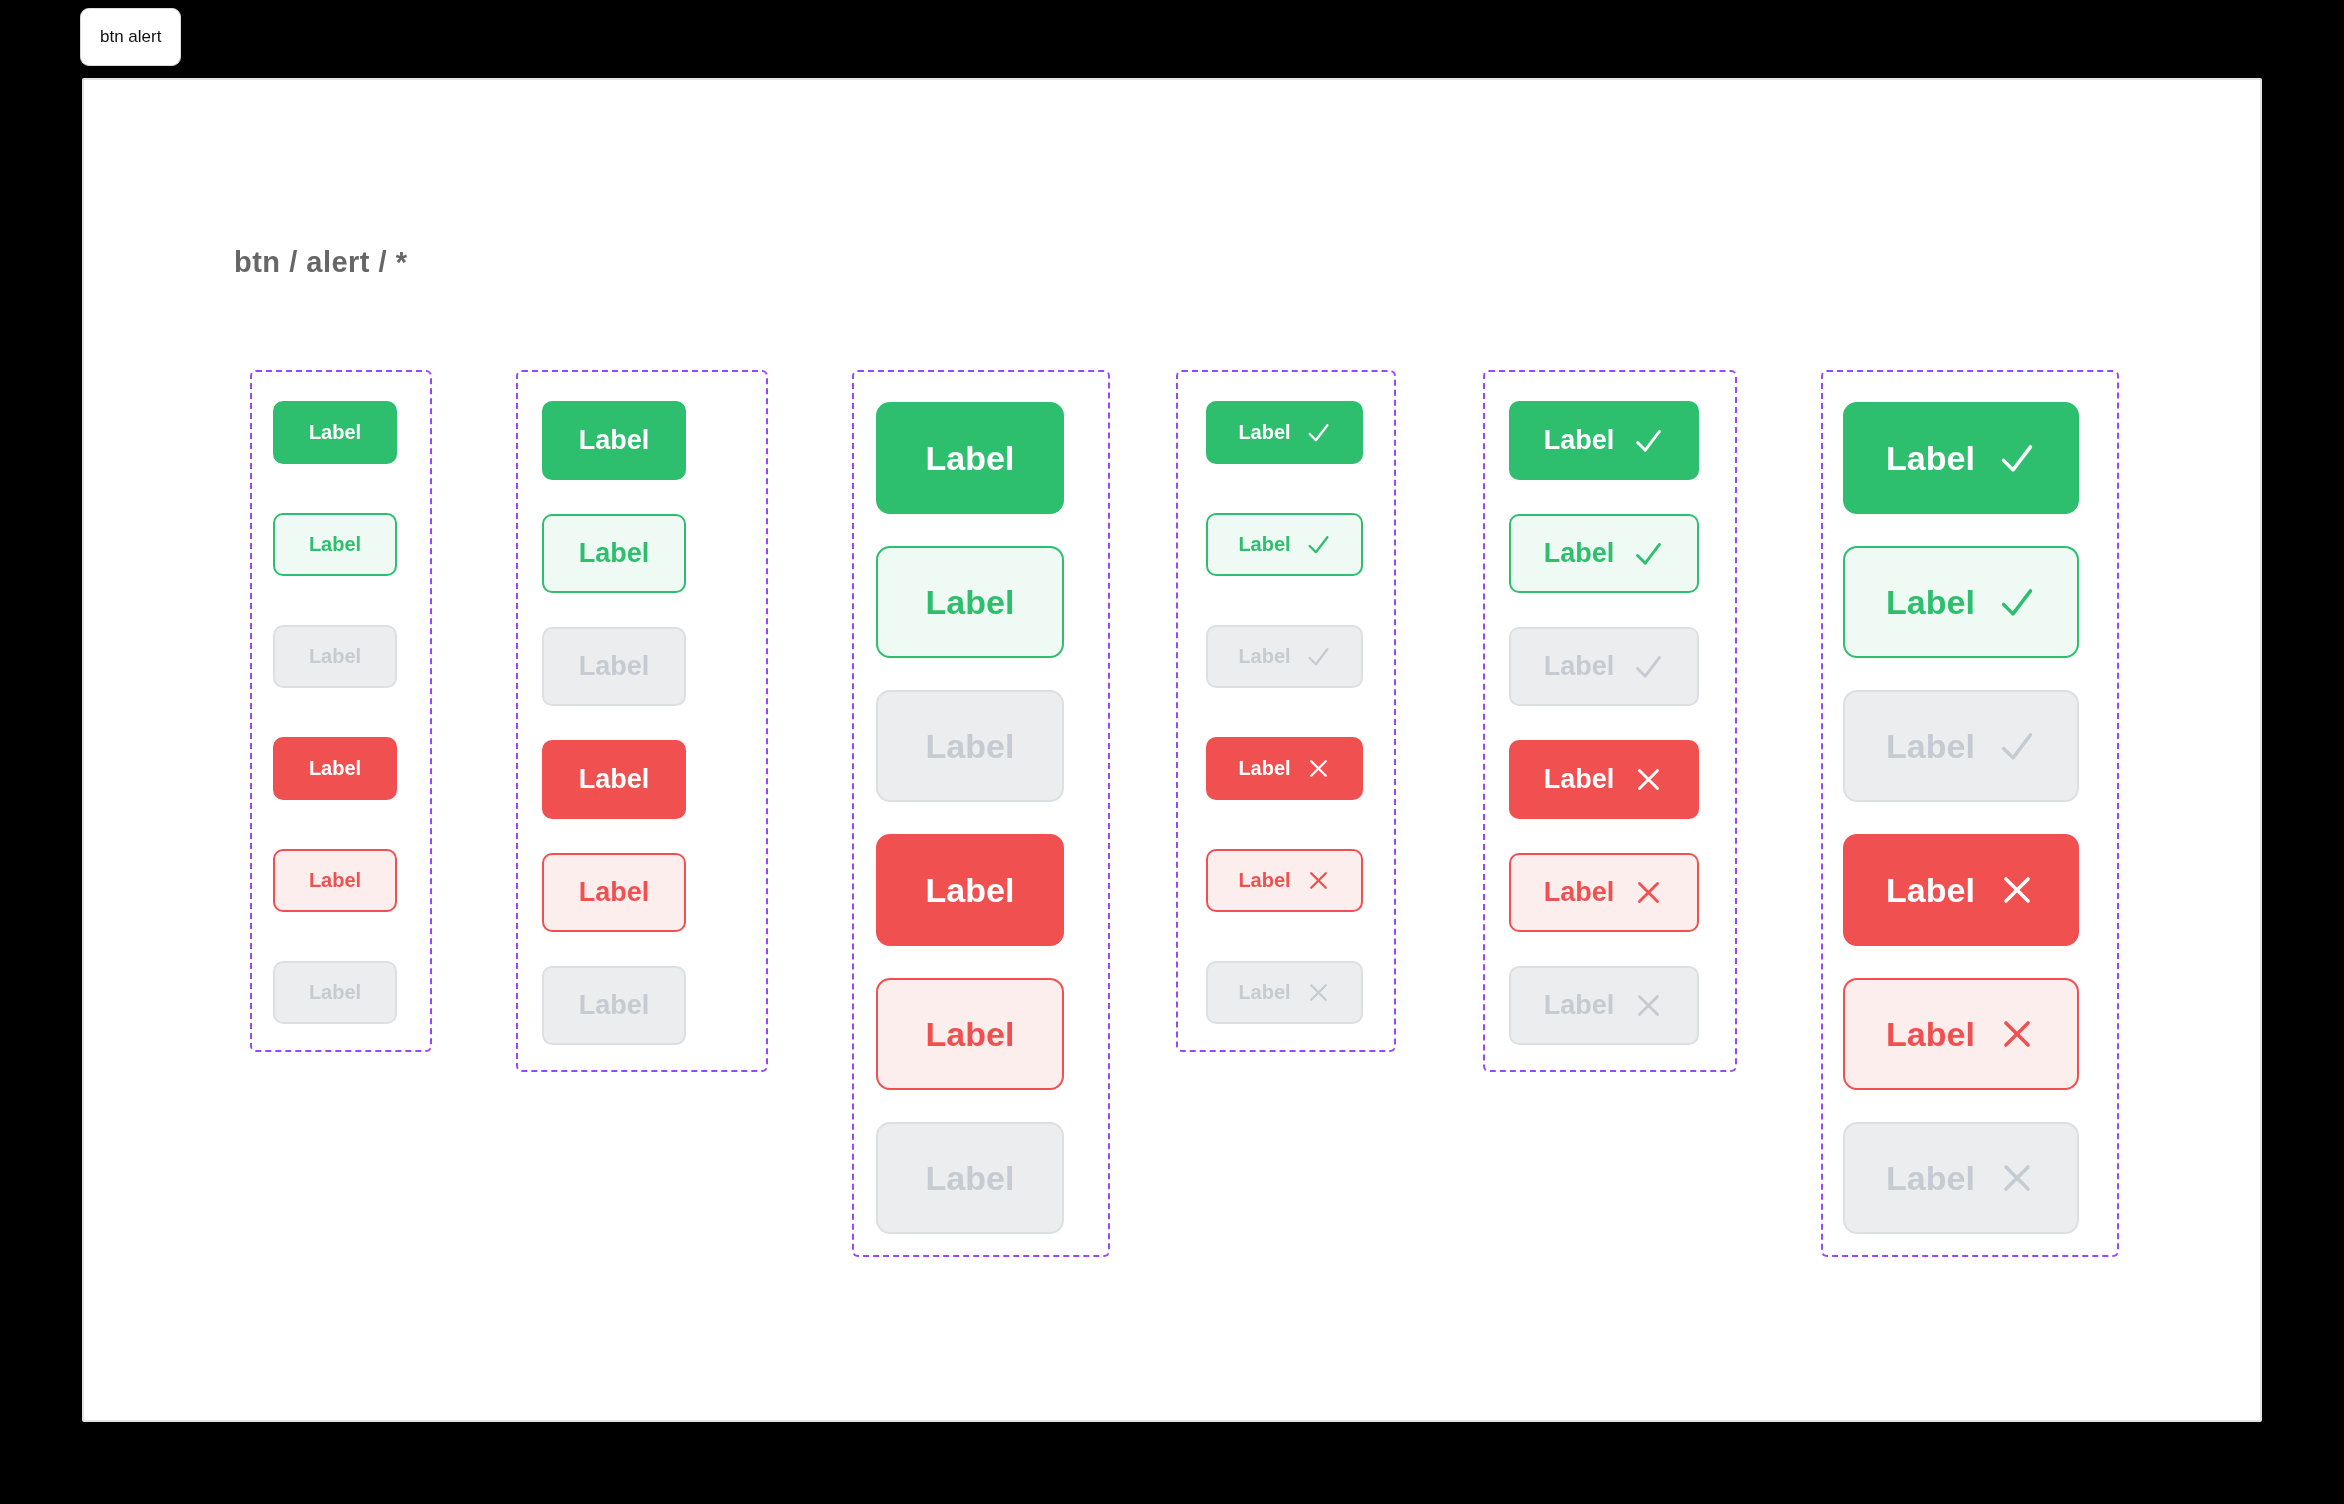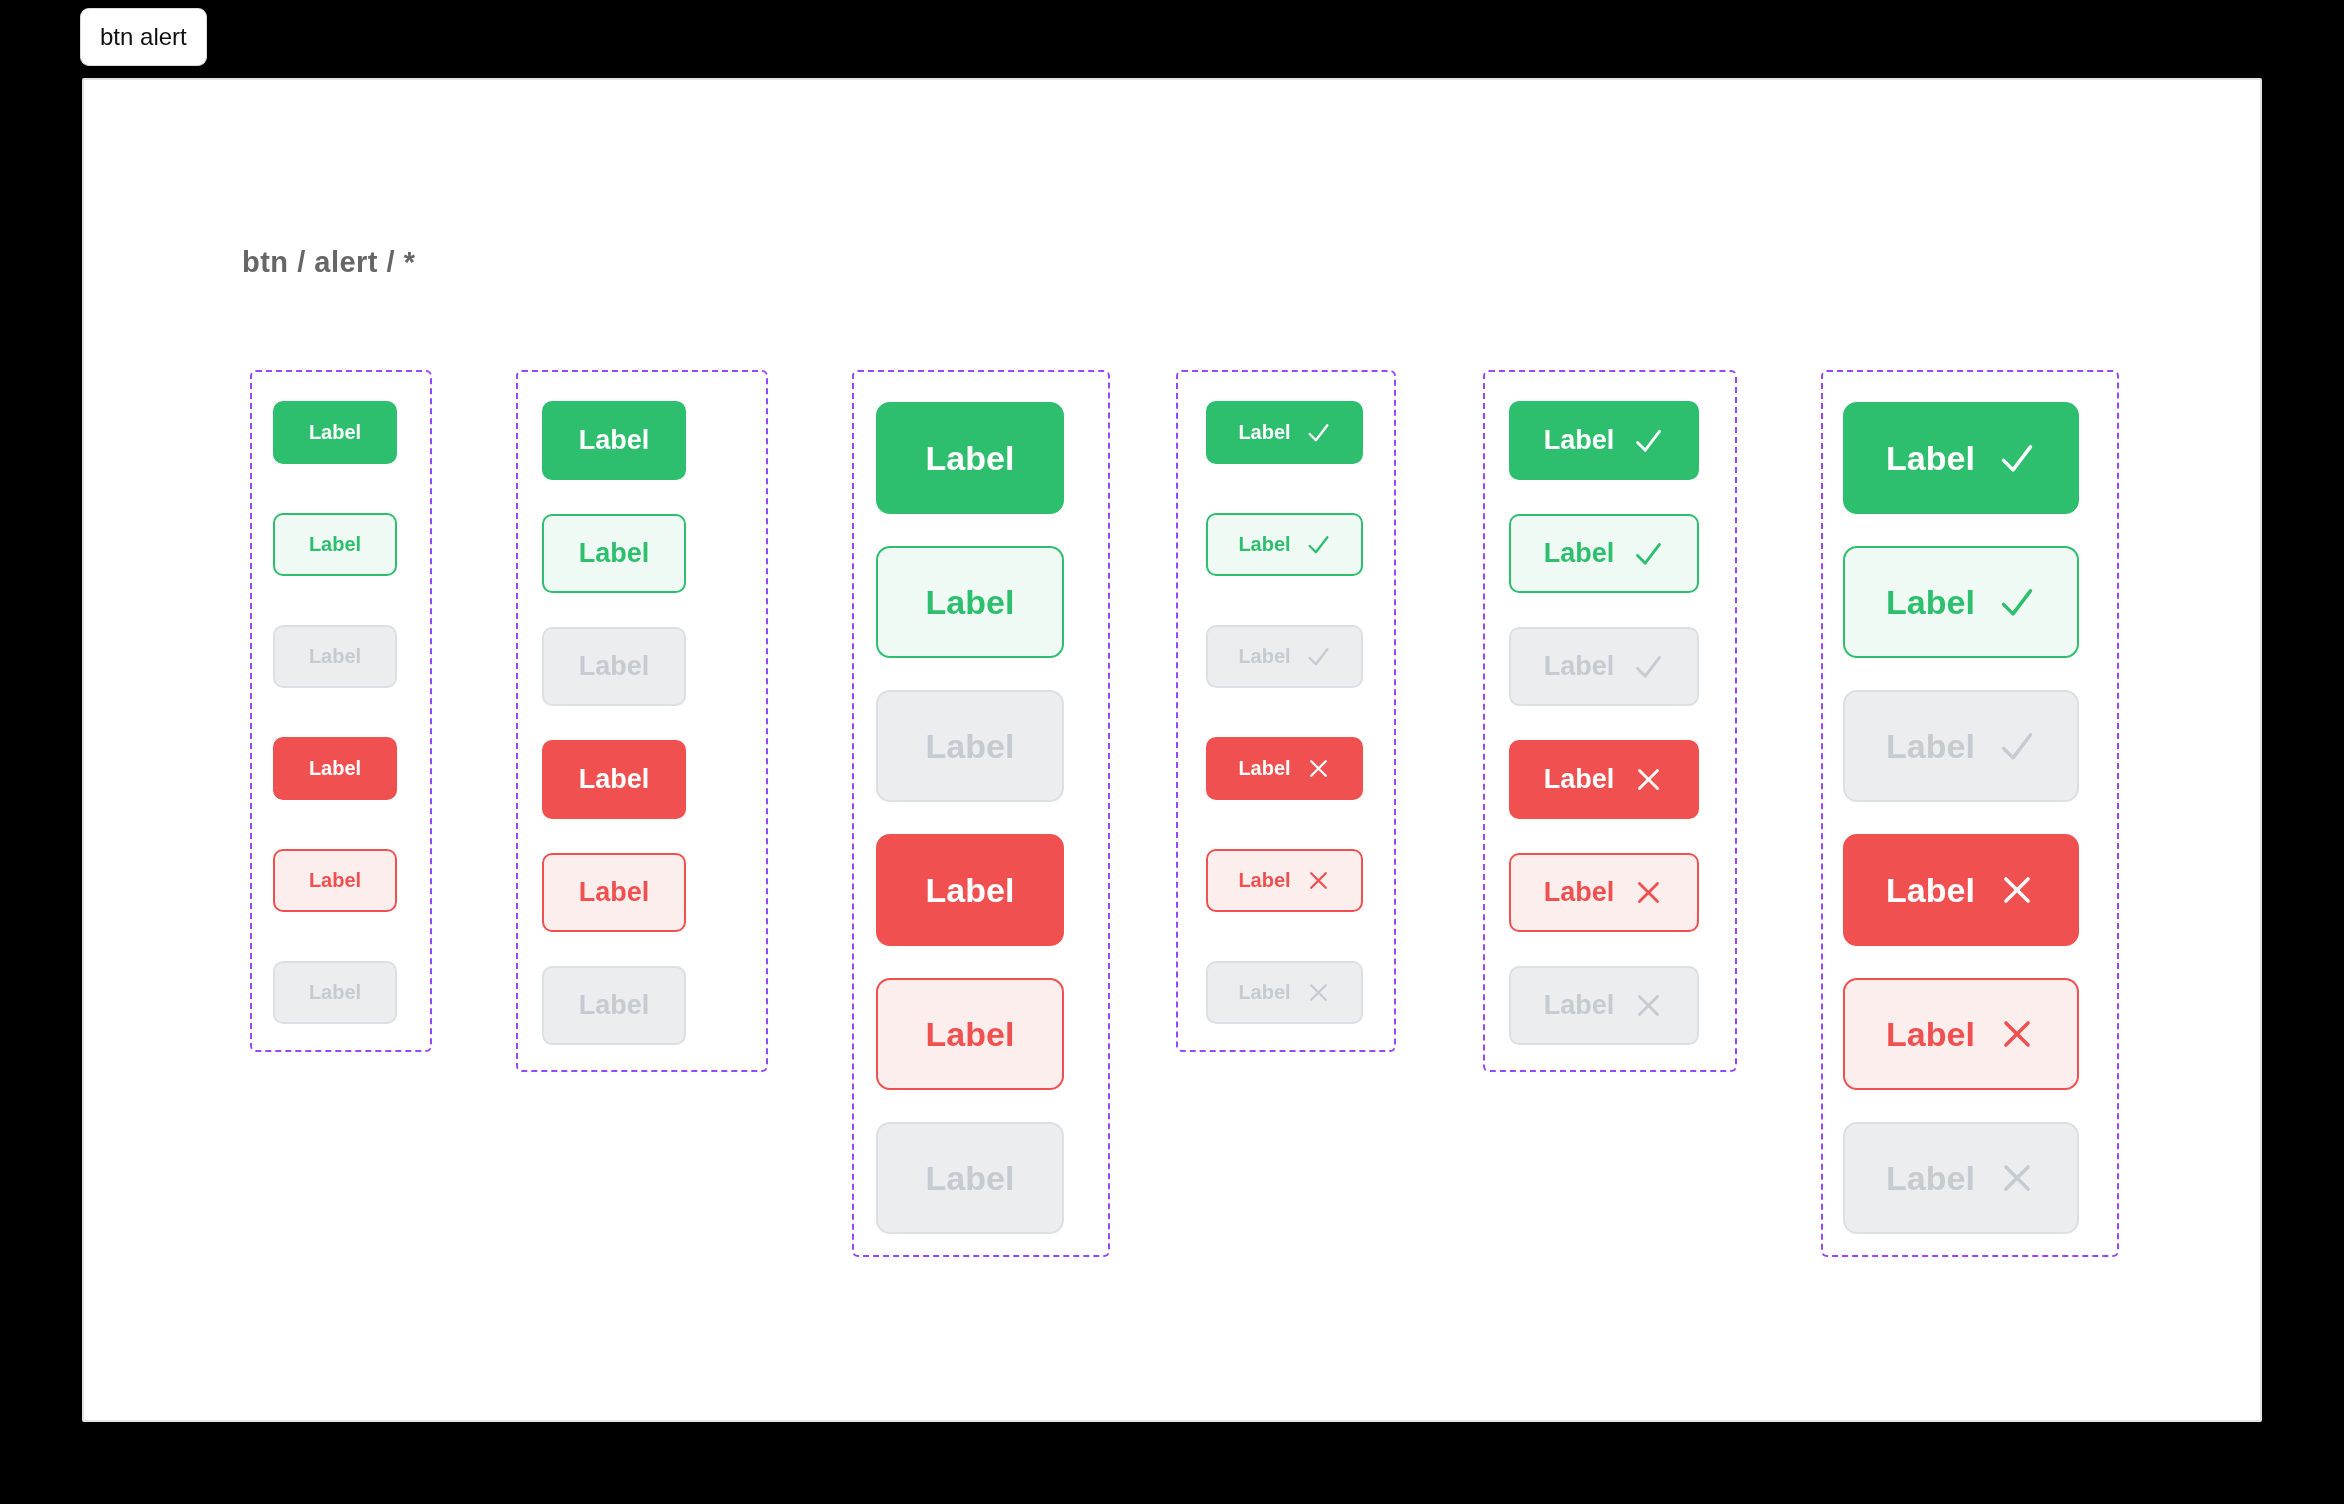--- a/index.html
+++ b/index.html
@@ -24,35 +24,35 @@
   }
   .tab{
     position:absolute;
     left:80px; top:8px;
     height:58px;
     padding:4px 19px;
     background:#ffffff;
     border:1px solid #d9d9d9;
     border-radius:9px;
     display:flex; align-items:center; 
-    font-size:24px;
+    font-size:17px;
     color:#111111;
     white-space:nowrap;
   }
   .canvas{
     position:absolute;
     left:82px; top:78px;
     width:2180px; height:1344px;
     background:var(--canvas-bg);
     border:2px solid #e3e3e3;
     border-radius:2px;
   }
   .page-title{
     position:absolute;
-    left:158px; top:166px;
+    left:150px; top:166px;
     font-size:29px;
     font-weight:700;
     color:var(--title-text);
     letter-spacing:0.5px;
   }
   .frame{
     position:absolute;
     border:2px dashed var(--frame-border);
     border-radius:6px;
     display:flex;

